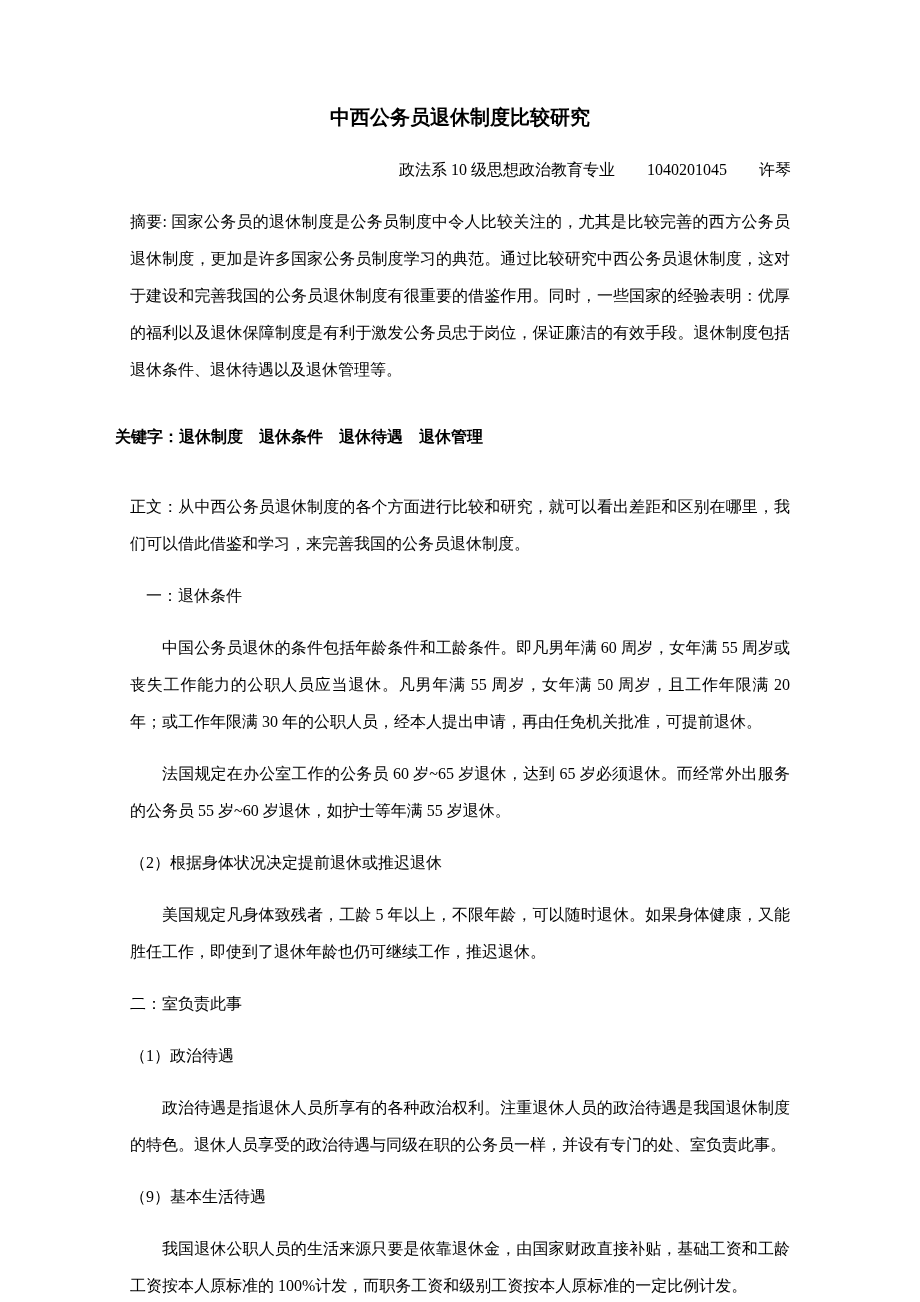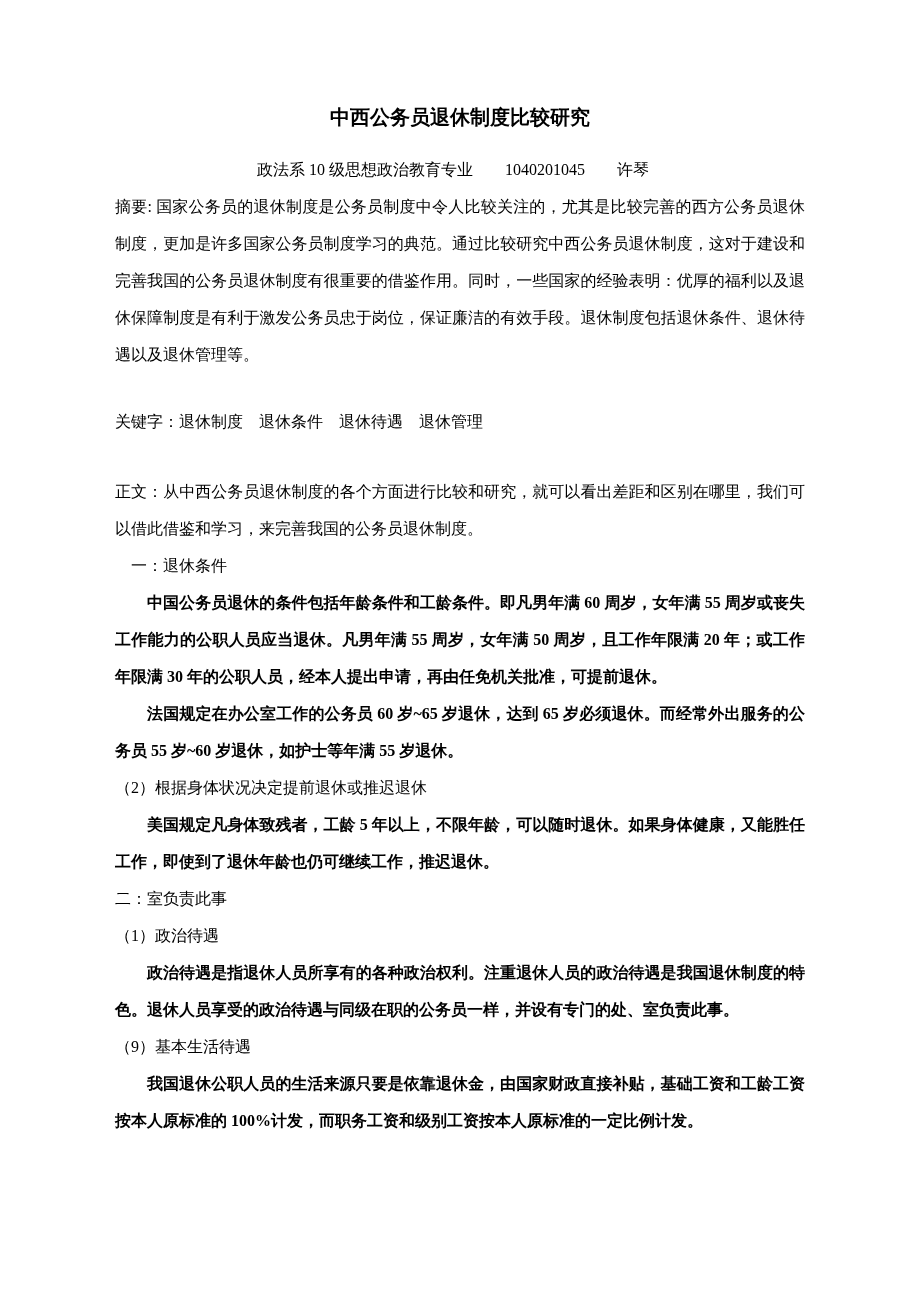--- a/index.html
+++ b/index.html
@@ -22,36 +22,36 @@
     overflow: hidden;
   }
   .doc-title {
     margin: 0 0 15px 0;
     text-align: center;
     font-size: 20px;
     font-weight: bold;
     line-height: 37px;
   }
   .byline {
-    text-align: center;
+    text-align: right;
     padding-right: 14px;
     line-height: 37px;
     white-space: pre-wrap;
   }
   p.para {
-    margin: 0;
+    margin: 15px;
     text-align: justify;
   }
   p.keywords {
     margin: 30px 0 33px 0;
     text-align: left;
+    font-weight: bold;
   }
   p.indent {
     text-indent: 2em;
-    font-weight: bold;
   }
   p.sec-heading {
     font-weight: normal;
   }
   p.sec-heading.indent1 {
     text-indent: 1em;
   }
 </style>
 </head>
 <body>

